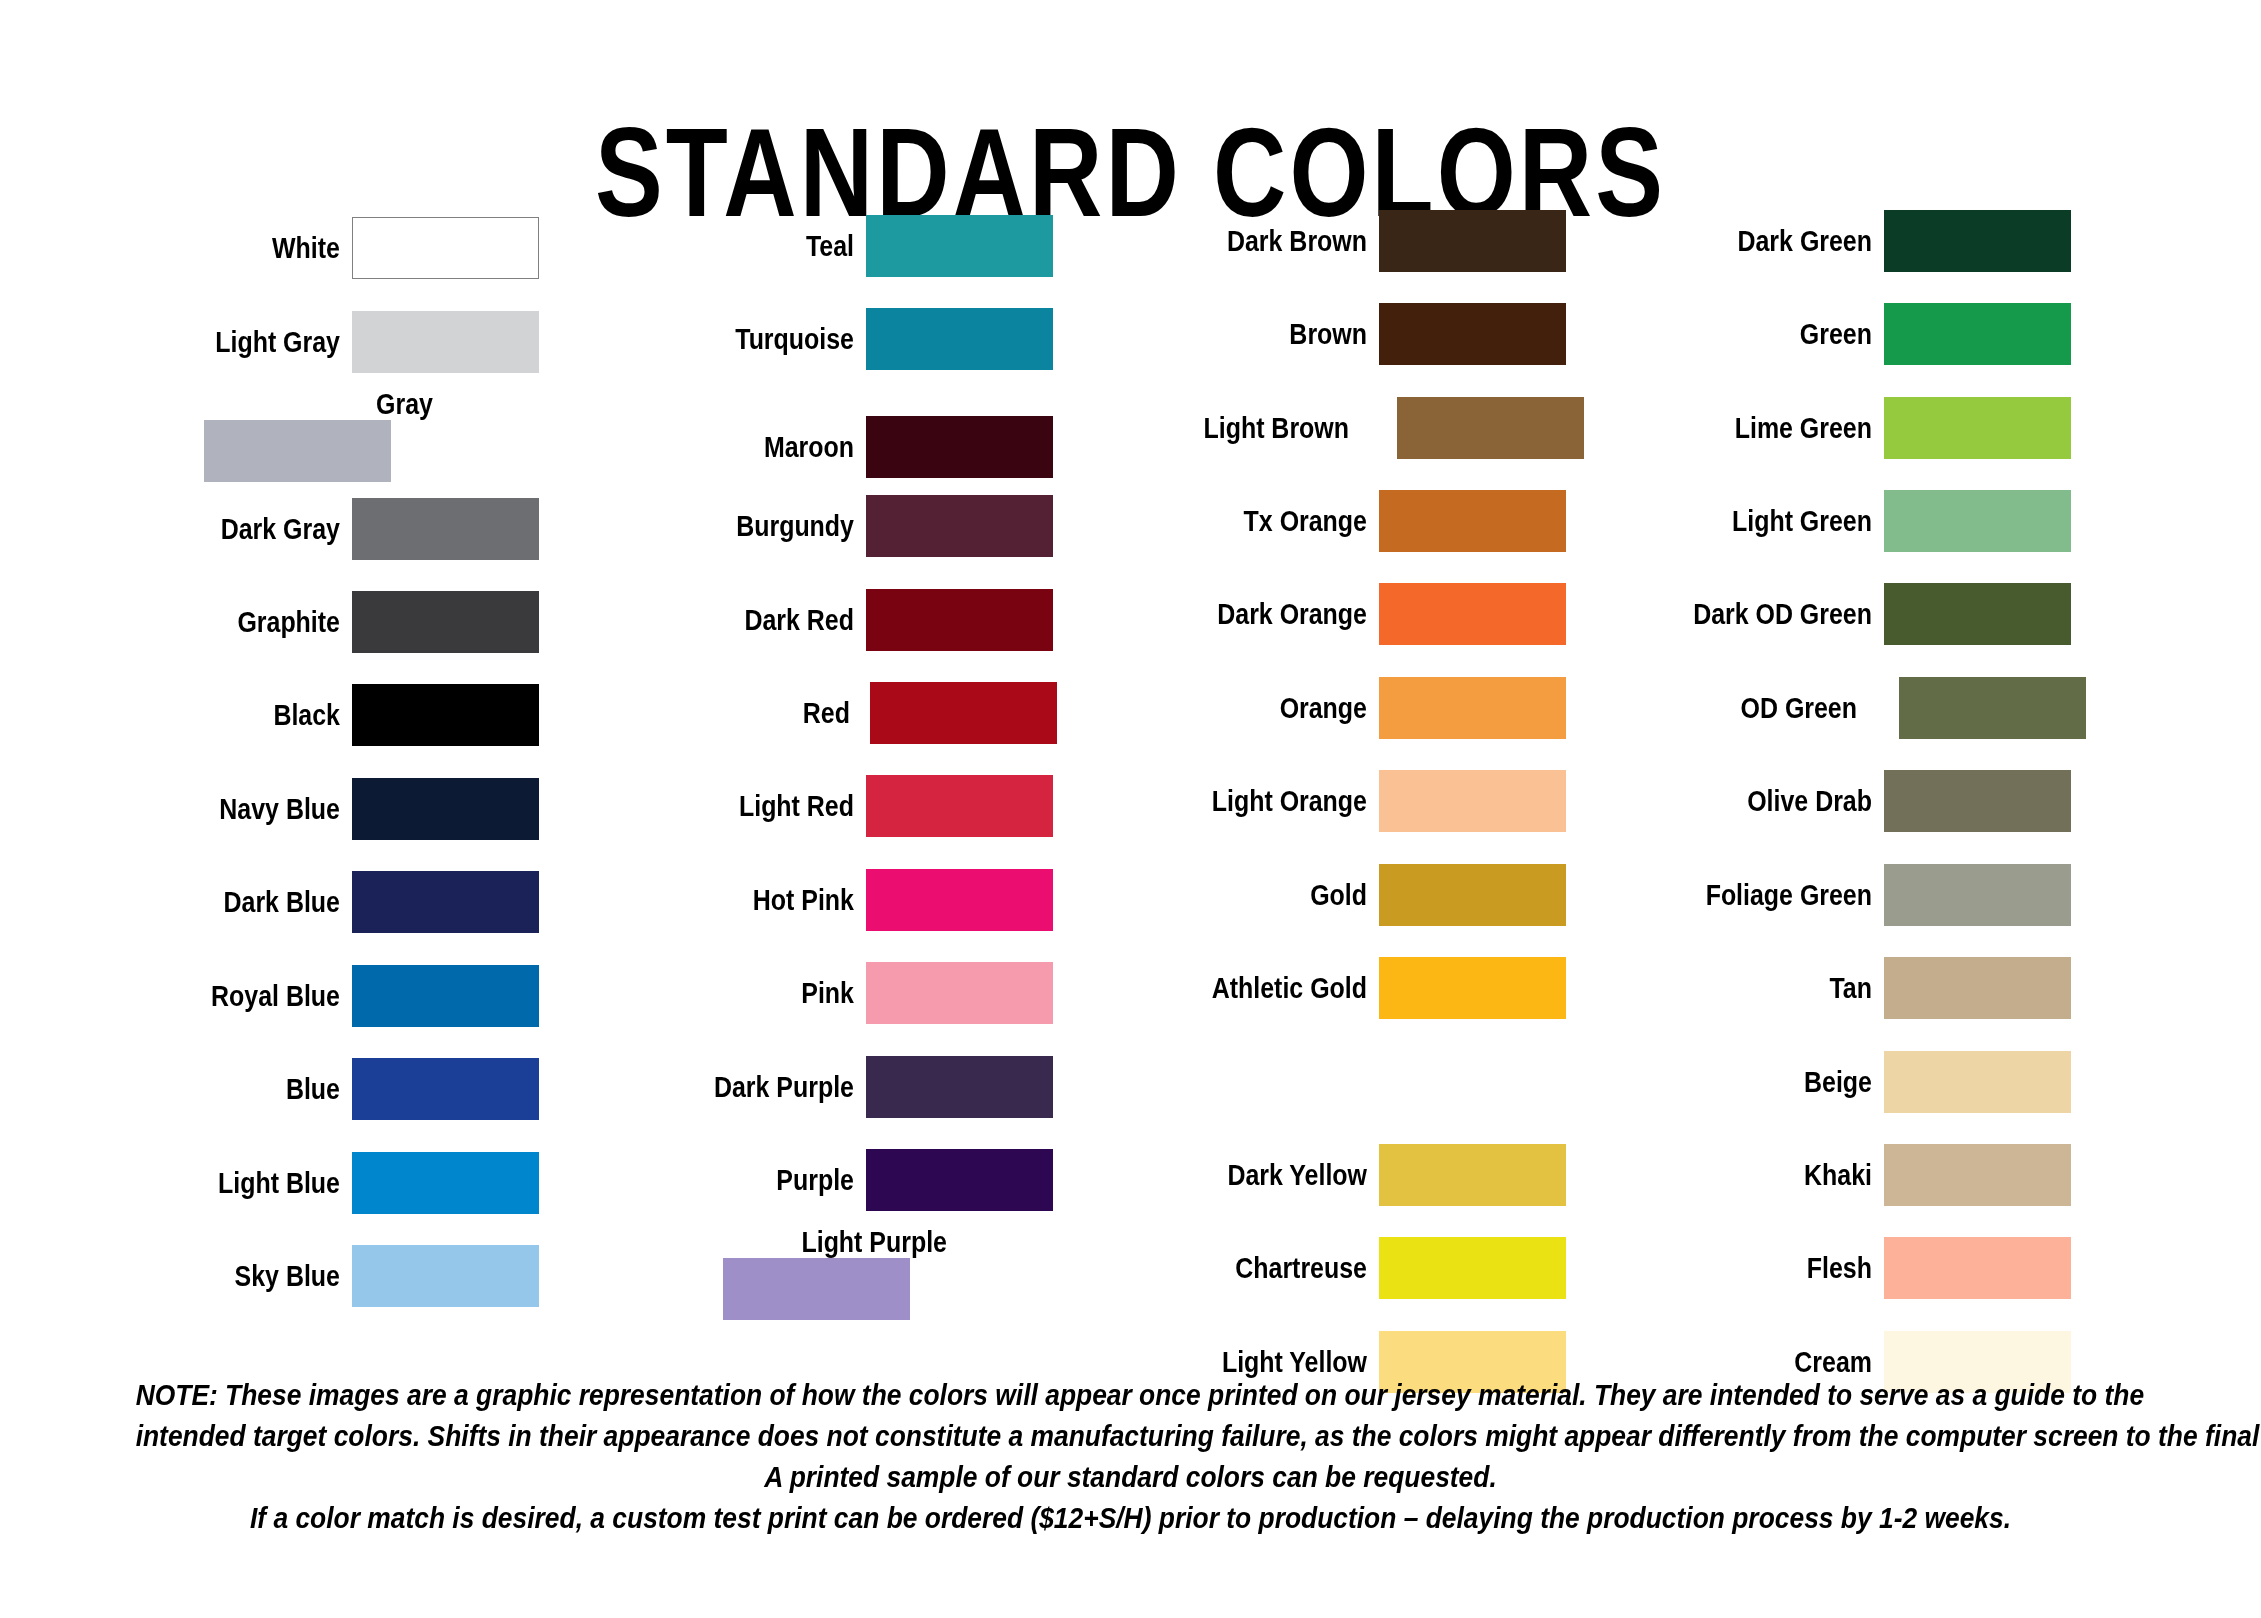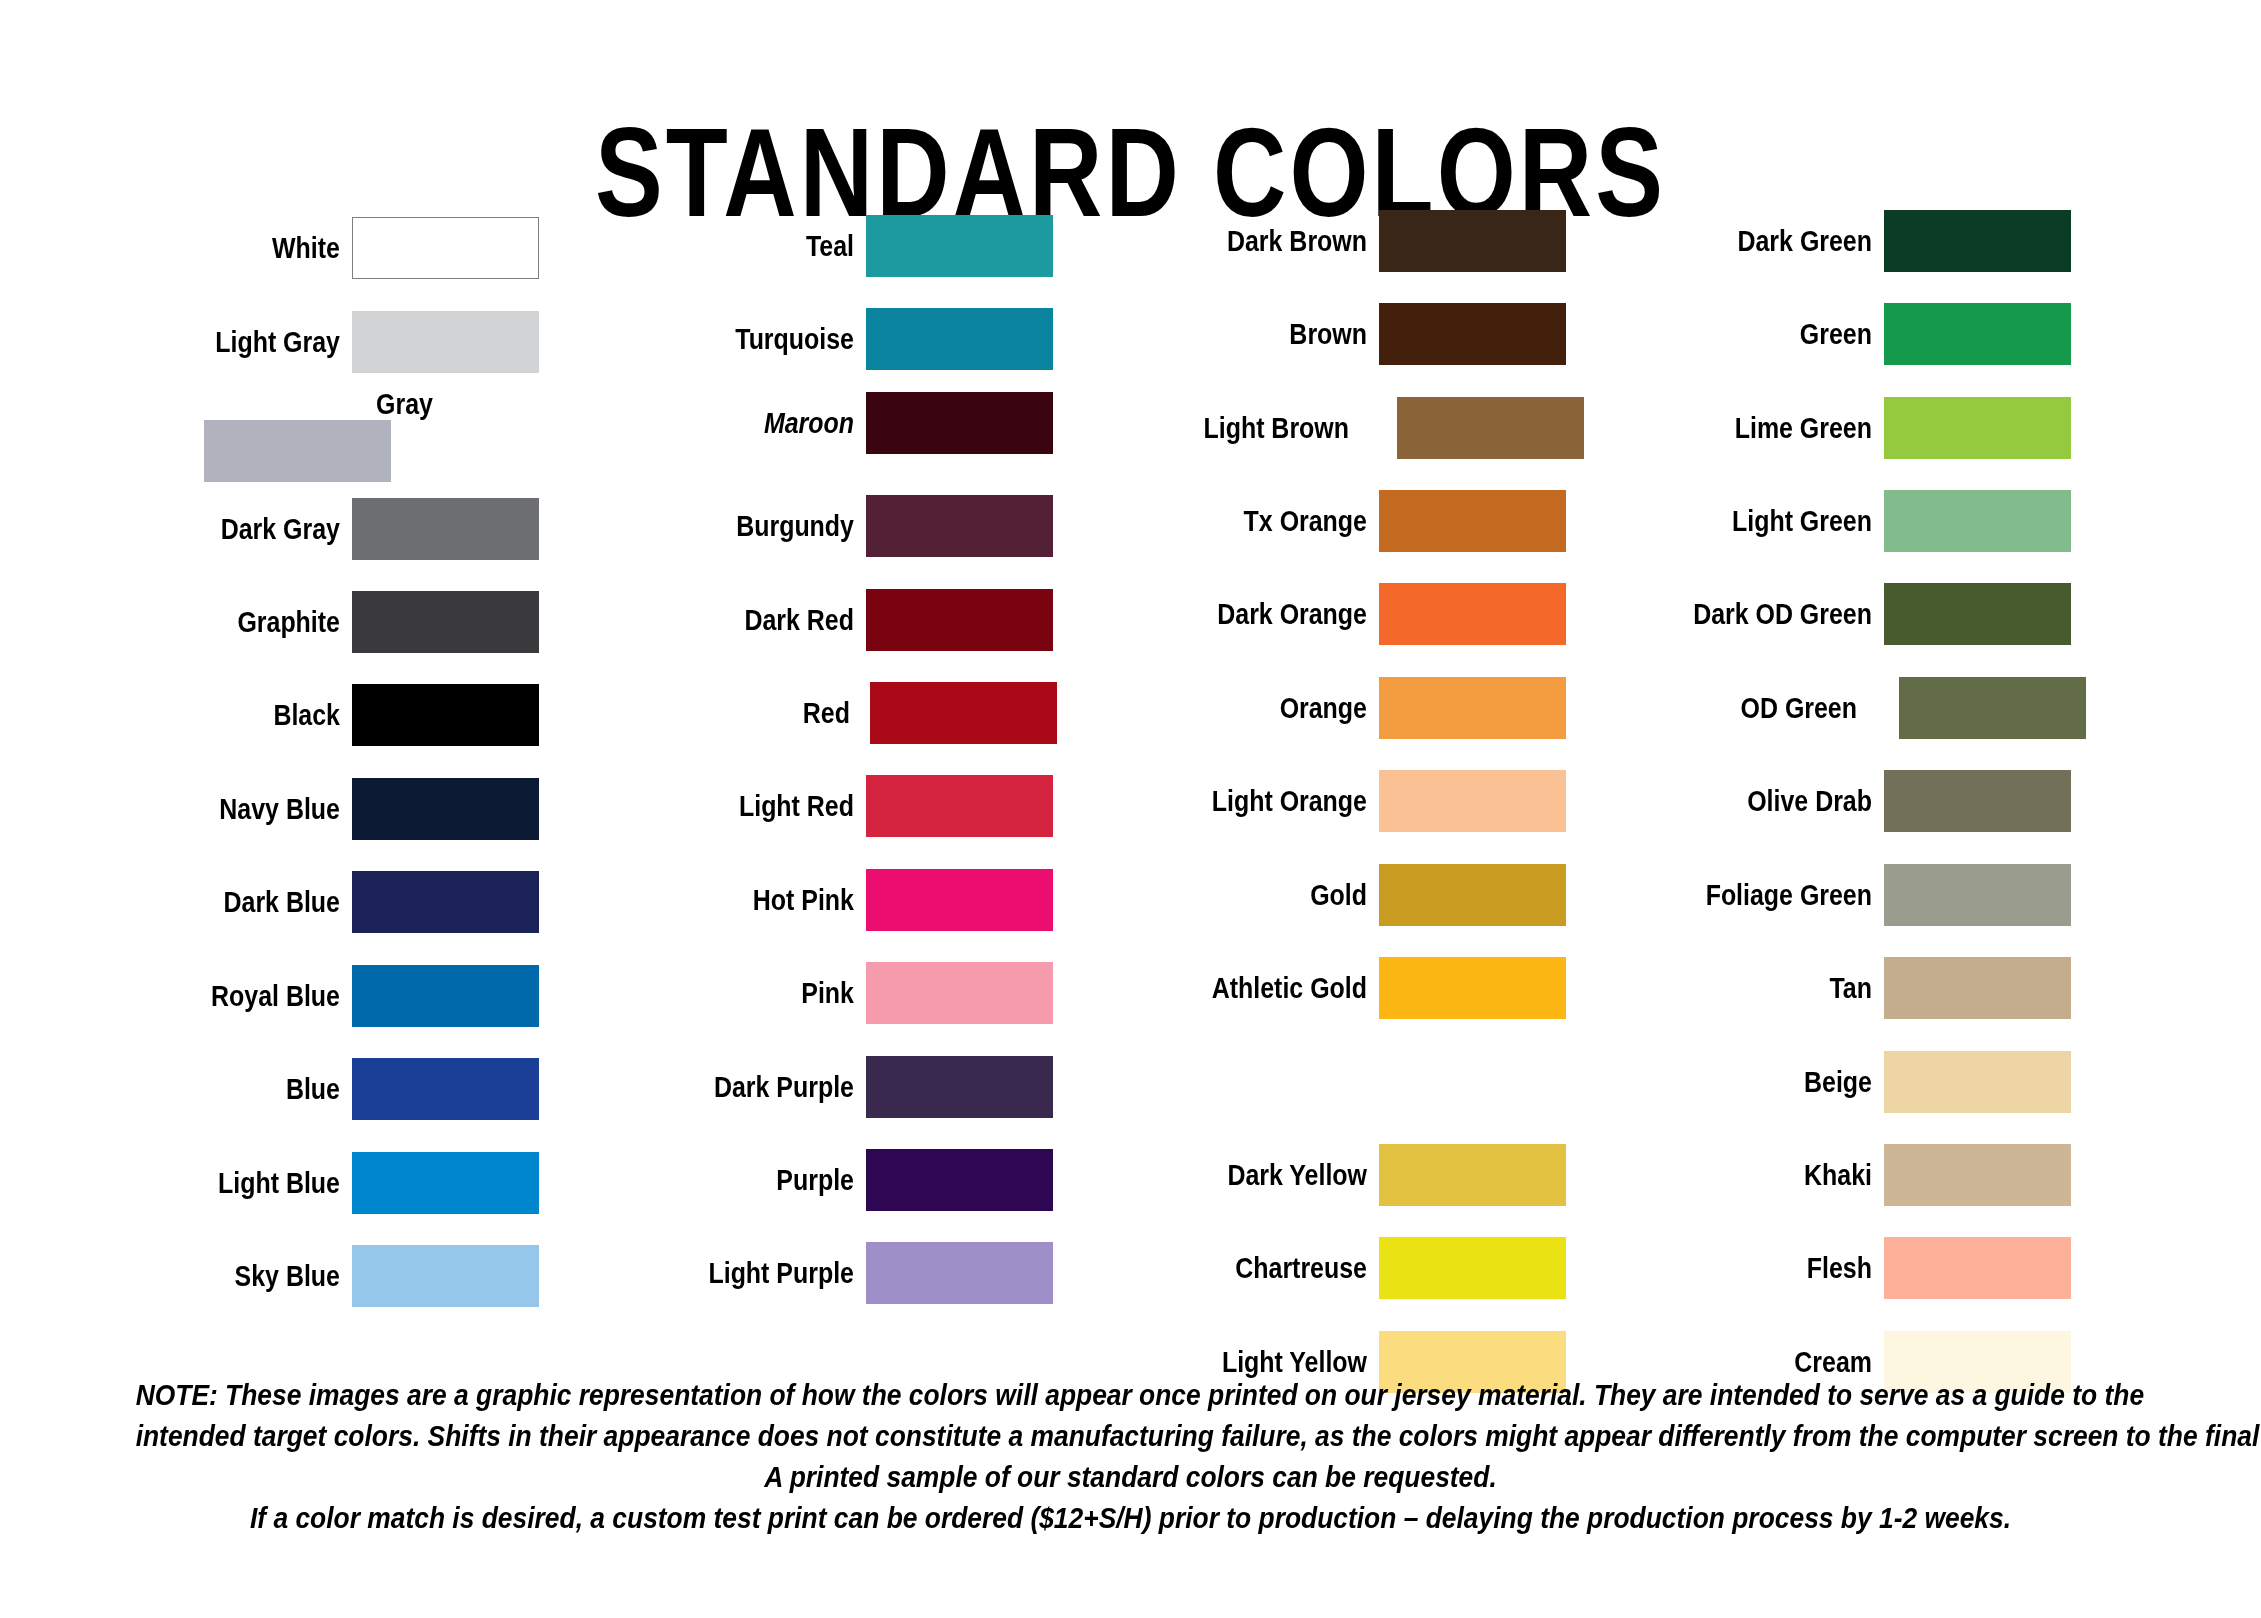--- a/index.html
+++ b/index.html
@@ -172,21 +172,21 @@
     </div>
   <div class="color-column" id="column-2">
       <div class="color-row" style="top: 23px;">
         <div class="color-label">Teal</div>
         <div class="color-swatch" style="background-color: rgb(29, 154, 160);"></div>
       </div>
       <div class="color-row" style="top: 116px;">
         <div class="color-label">Turquoise</div>
         <div class="color-swatch" style="background-color: rgb(11, 132, 160);"></div>
       </div>
-      <div class="color-row" style="top: 200px; font-style: italic;">
+      <div class="color-row" style="top: 224px;">
         <div class="color-label">Maroon</div>
         <div class="color-swatch" style="background-color: rgb(58, 5, 17);"></div>
       </div>
       <div class="color-row" style="top: 303px;">
         <div class="color-label">Burgundy</div>
         <div class="color-swatch" style="background-color: rgb(84, 32, 52);"></div>
       </div>
       <div class="color-row" style="top: 397px;">
         <div class="color-label">Dark Red</div>
         <div class="color-swatch" style="background-color: rgb(121, 3, 16);"></div>
@@ -208,21 +208,21 @@
         <div class="color-swatch" style="background-color: rgb(246, 154, 173);"></div>
       </div>
       <div class="color-row" style="top: 864px;">
         <div class="color-label">Dark Purple</div>
         <div class="color-swatch" style="background-color: rgb(57, 41, 79);"></div>
       </div>
       <div class="color-row" style="top: 957px;">
         <div class="color-label">Purple</div>
         <div class="color-swatch" style="background-color: rgb(45, 7, 81);"></div>
       </div>
-      <div class="color-row" style="top: 1050px;">
+      <div class="color-row" style="top: 1050px; flex-direction: column;">
         <div class="color-label">Light Purple</div>
         <div class="color-swatch" style="background-color: rgb(159, 143, 201);"></div>
       </div>
     </div>
   <div class="color-column" id="column-3">
       <div class="color-row" style="top: 18px;">
         <div class="color-label">Dark Brown</div>
         <div class="color-swatch" style="background-color: rgb(58, 38, 22);"></div>
       </div>
       <div class="color-row" style="top: 111px;">

